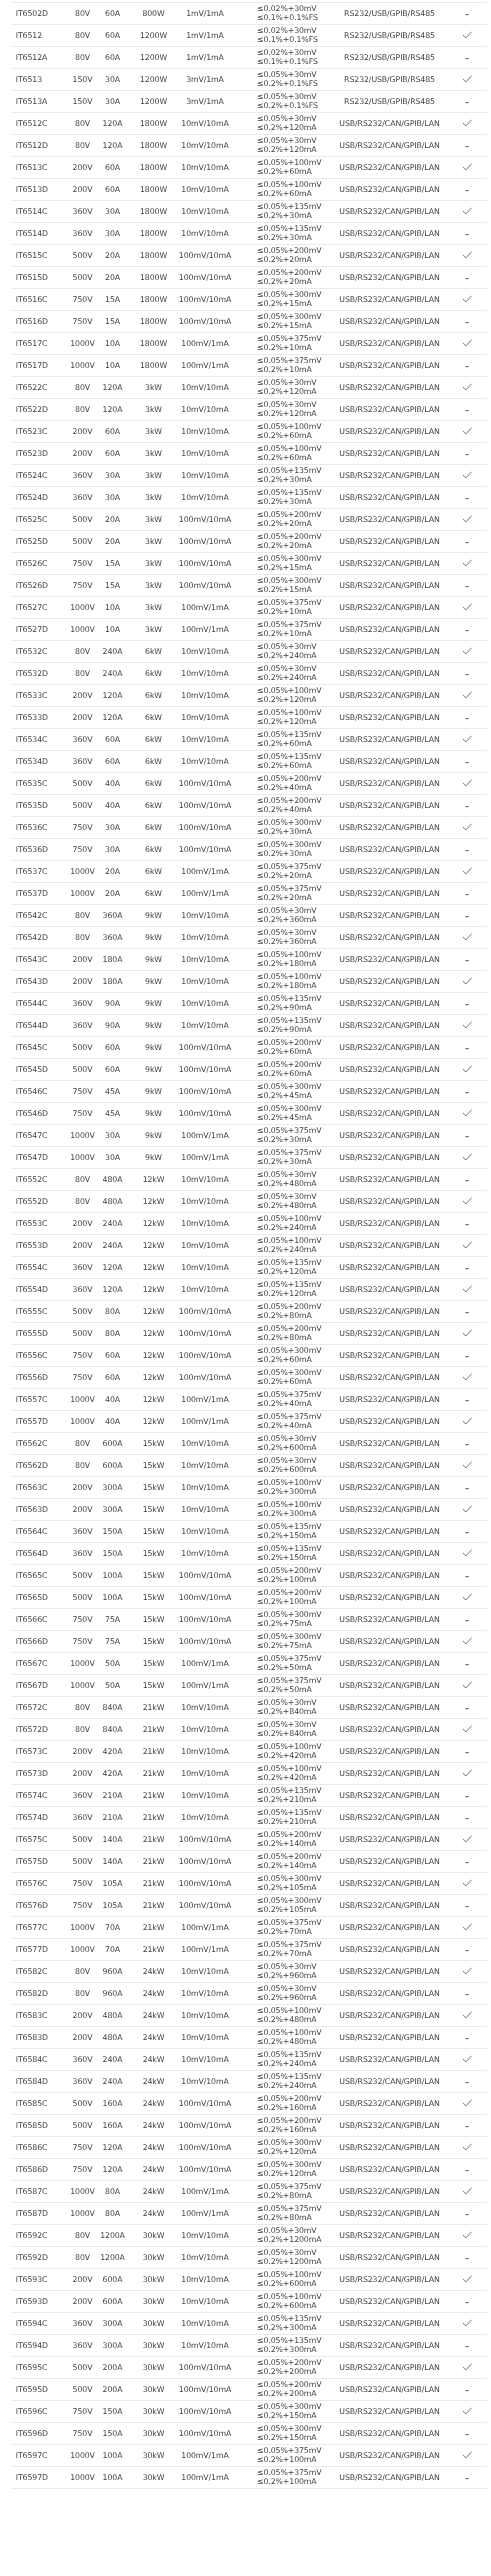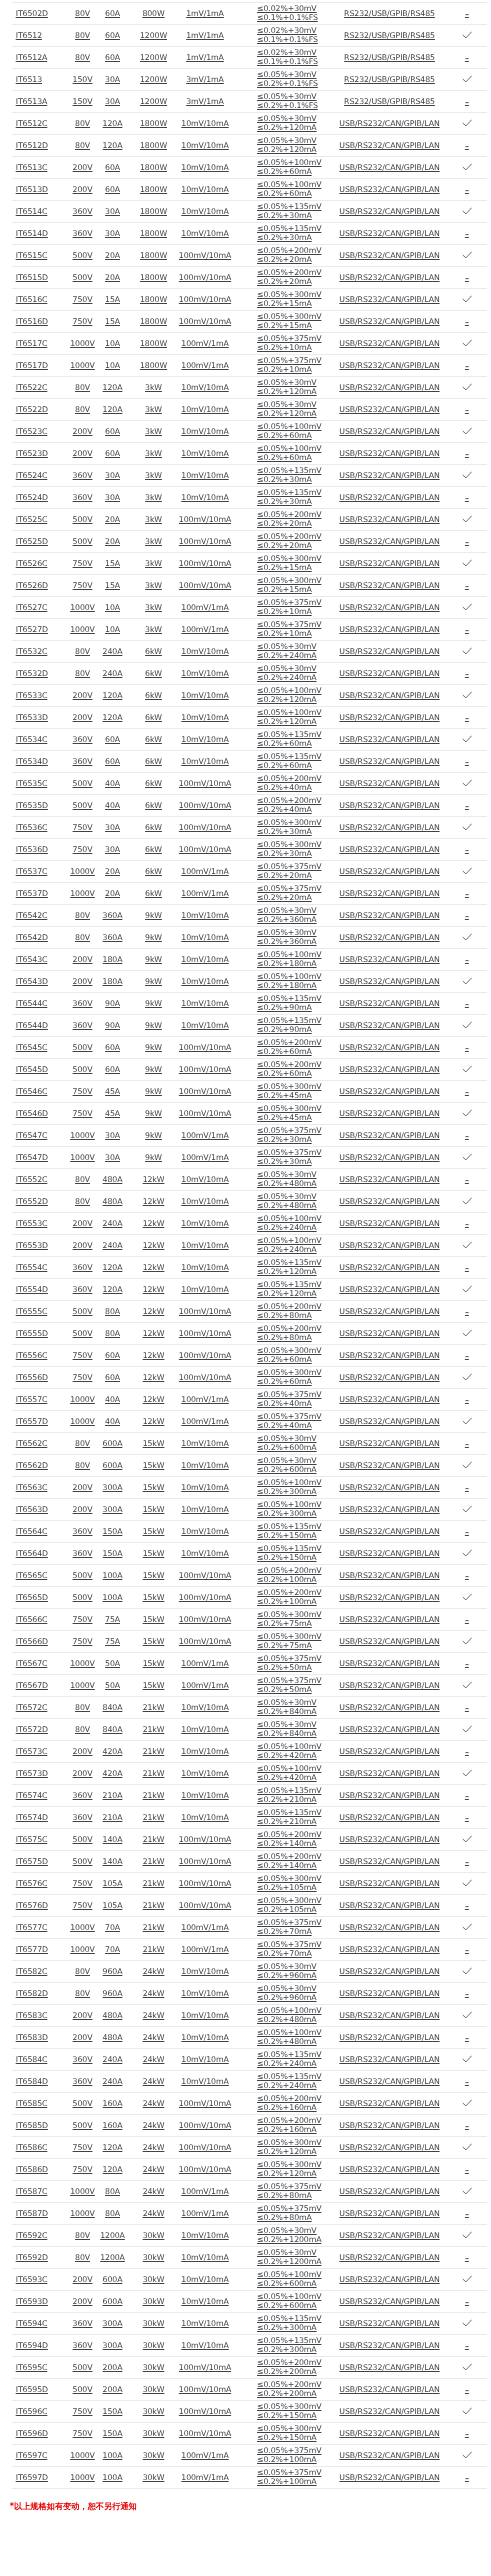--- a/index.html
+++ b/index.html
@@ -12,21 +12,20 @@
   html,body{margin:0;padding:0;background:var(--bg);}
   body{
     width:492px;height:2576px;position:relative;overflow:hidden;
     font-family:"DejaVu Sans","Liberation Sans",sans-serif;
     color:var(--text);
     -webkit-font-smoothing:antialiased;
   }
   .spec-table{
     margin:1.5px 5.2px 0 12px;
     border-top:0.7px solid var(--divider);
-    text-decoration:underline;
   }
   .row{
     display:grid;
     grid-template-columns:57px 27px 33px 49px 54px 100px 115px 1fr;
     height:22px;
     box-sizing:border-box;
     align-items:center;
     border-bottom:0.7px solid var(--divider);
     font-size:7.8px;
     letter-spacing:-0.1px;
@@ -2086,15 +2085,14 @@
       <div class="acc-line">≤0.05%+375mV</div>
       <div class="acc-line">≤0.2%+100mA</div>
     </div>
     <div class="c intf">USB/RS232/CAN/GPIB/LAN</div>
     <div class="c mark">
       
       <span class="mark-dash" style="display: inline;">–</span>
     </div>
   </div>
 </div>
-  <div class="footnote">*以上规格如有变动，恕不另行通知</div>
 </div>
 
 
 </body></html>

